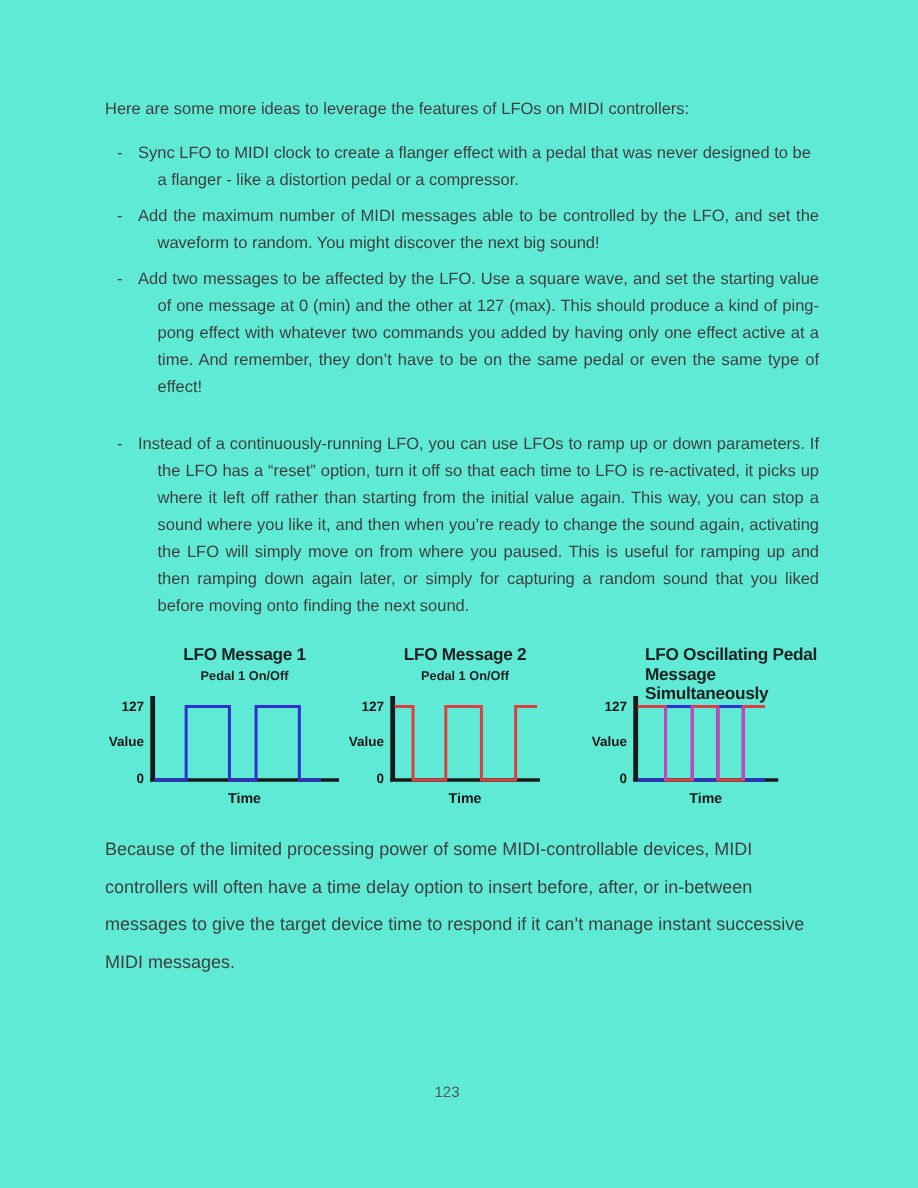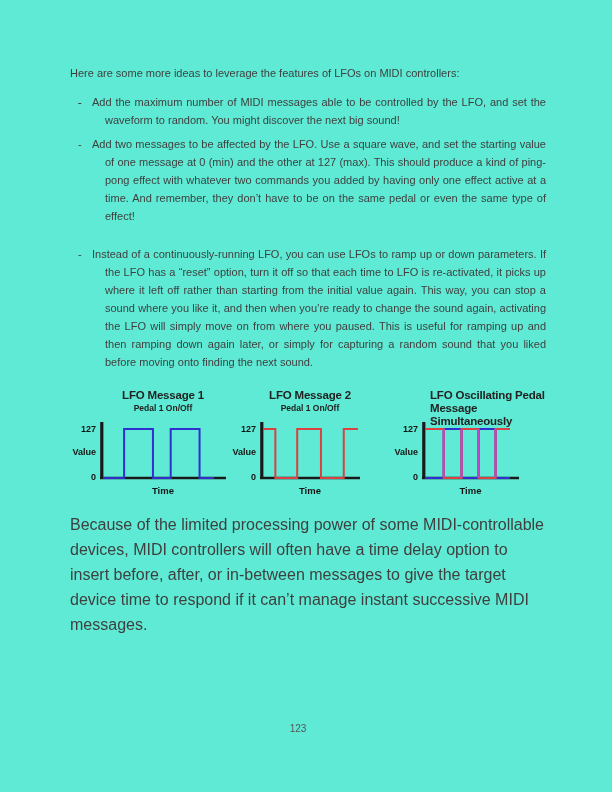--- a/index.html
+++ b/index.html
@@ -48,38 +48,39 @@
   .yl-top { top:7px; }
   .yl-mid { top:30px; }
   .yl-bot { top:55px; }
   .xlabel { margin-left:30px; text-align:center; font-weight:bold; font-size:9.5px; color:#151515; margin-top:3px; }
 
   .section-heading {
     margin:42px 0 0 0;
     font-size:22px; font-weight:bold;
     color:#2b2b2b; letter-spacing:-0.3px;
   }
-  .section-body { margin-top:16px; font-size:16px; line-height:25px; }
+  .section-body { margin-top:16px; font-size:12px; line-height:25px; }
 
   .page-number {
     position:absolute; bottom:58px; left:0; right:16px;
     text-align:center; font-size:10px; color:#555555;
   }
 </style>
 </head>
 <body>
 
 <div class="page">
   <div class="content">
 
     <p class="body-text intro">Here are some more ideas to leverage the features of LFOs on MIDI controllers:</p>
 
     <ul class="bullets">
       <li>
         <span class="dash">-</span>
+        <span>Sync LFO to MIDI clock to create a flanger effect with a pedal that was never designed to be a flanger - like a distortion pedal or a compressor.</span>
       </li>
       <li class="justify">
         <span class="dash">-</span>
         <span>Add the maximum number of MIDI messages able to be controlled by the LFO, and set the waveform to random. You might discover the next big sound!</span>
       </li>
       <li class="justify">
         <span class="dash">-</span>
         <span>Add two messages to be affected by the LFO. Use a square wave, and set the starting value of one message at 0 (min) and the other at 127 (max). This should produce a kind of ping-pong effect with whatever two commands you added by having only one effect active at a time. And remember, they don’t have to be on the same pedal or even the same type of effect!</span>
       </li>
       <li class="justify gap-before">

